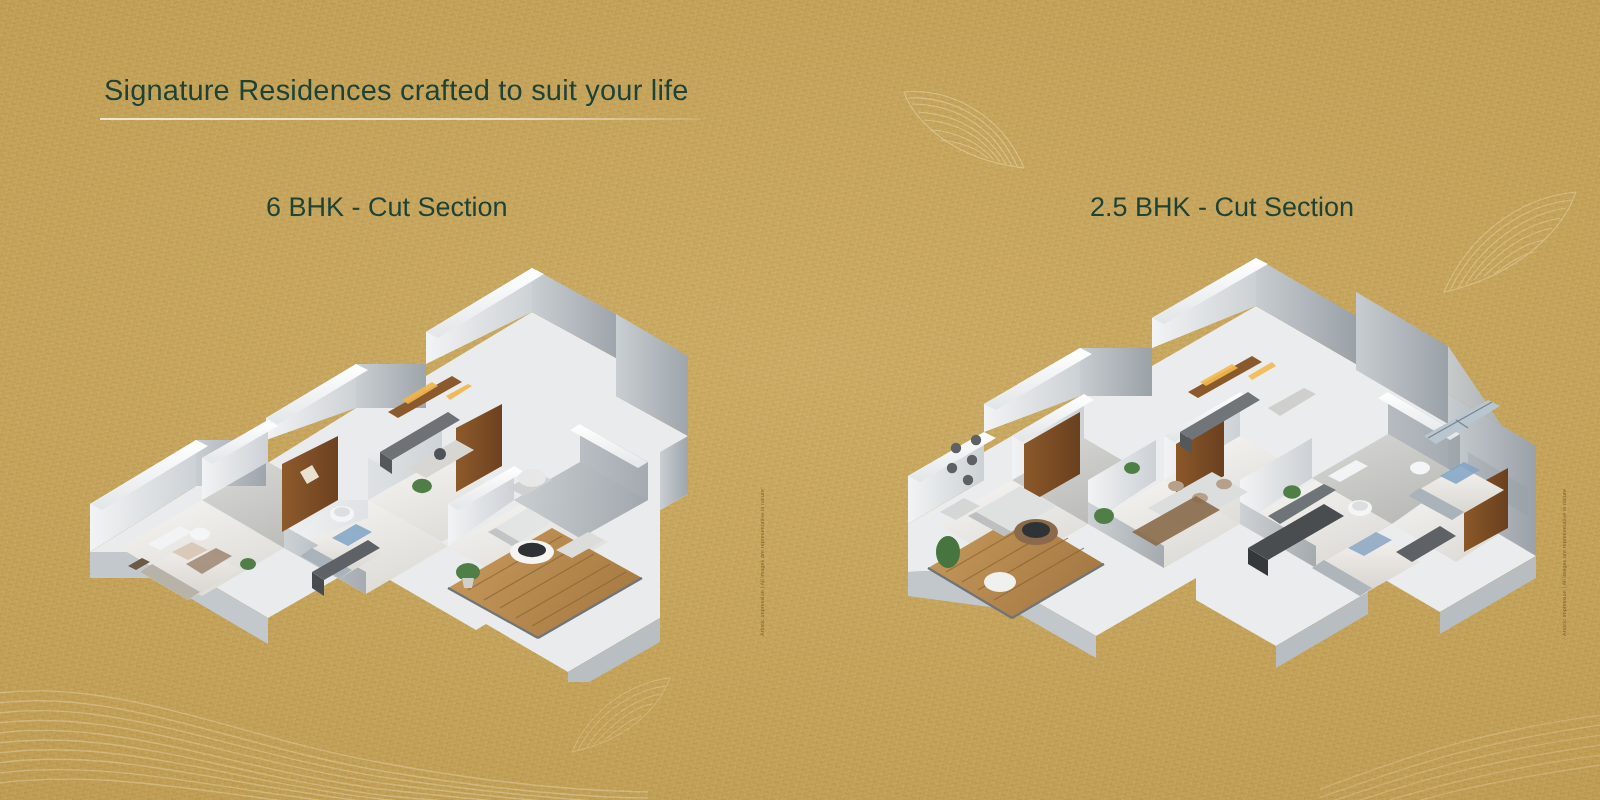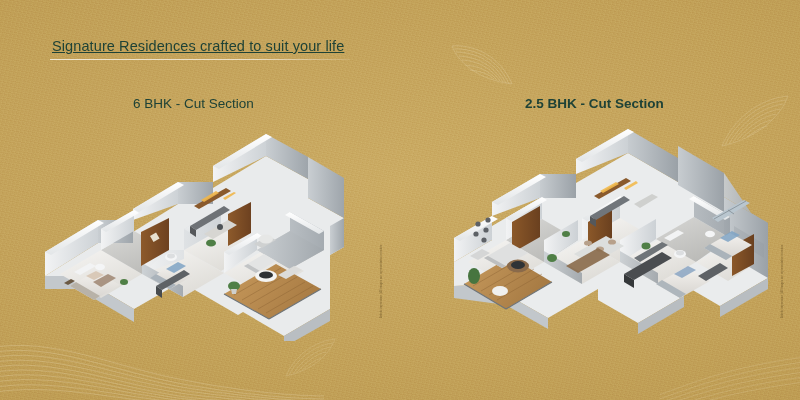--- a/index.html
+++ b/index.html
@@ -30,34 +30,33 @@
       repeating-linear-gradient(170deg, rgba(120,85,30,.07) 0 1px, rgba(255,240,200,.06) 1px 2px);
   }
 
   
   .headline{
     position:absolute;left:52px;top:38px;
     color:#1e4236;
     font-size:14.5px;
     letter-spacing:.1px;
     white-space:nowrap;
-    text-decoration:underline;
   }
   .headline-rule{
     position:absolute;left:50px;top:59px;width:300px;height:1px;
     background:linear-gradient(90deg, rgba(255,255,255,.72) 0%, rgba(255,255,255,.62) 70%, rgba(255,255,255,.12) 100%);
   }
 
   
   .plan-title{
     position:absolute;top:96px;
     color:#1e4236;font-size:13.5px;white-space:nowrap;
   }
   #title-2bhk{left:133px;}
-  #title-25bhk{left:525px;font-weight:bold;}
+  #title-25bhk{left:545px;}
 
   
   .deco{position:absolute;pointer-events:none;}
   #feather-top-left{left:448px;top:40px;width:70px;height:50px;opacity:.5;}
   #feather-top-right{left:718px;top:92px;width:74px;height:58px;opacity:.45;}
   #feather-bottom-mid{left:283px;top:336px;width:56px;height:44px;opacity:.42;}
   #waves-bottom-left{left:-6px;top:330px;width:330px;height:72px;opacity:.5;}
   #waves-bottom-right{left:660px;top:348px;width:148px;height:54px;opacity:.42;}
 
   

